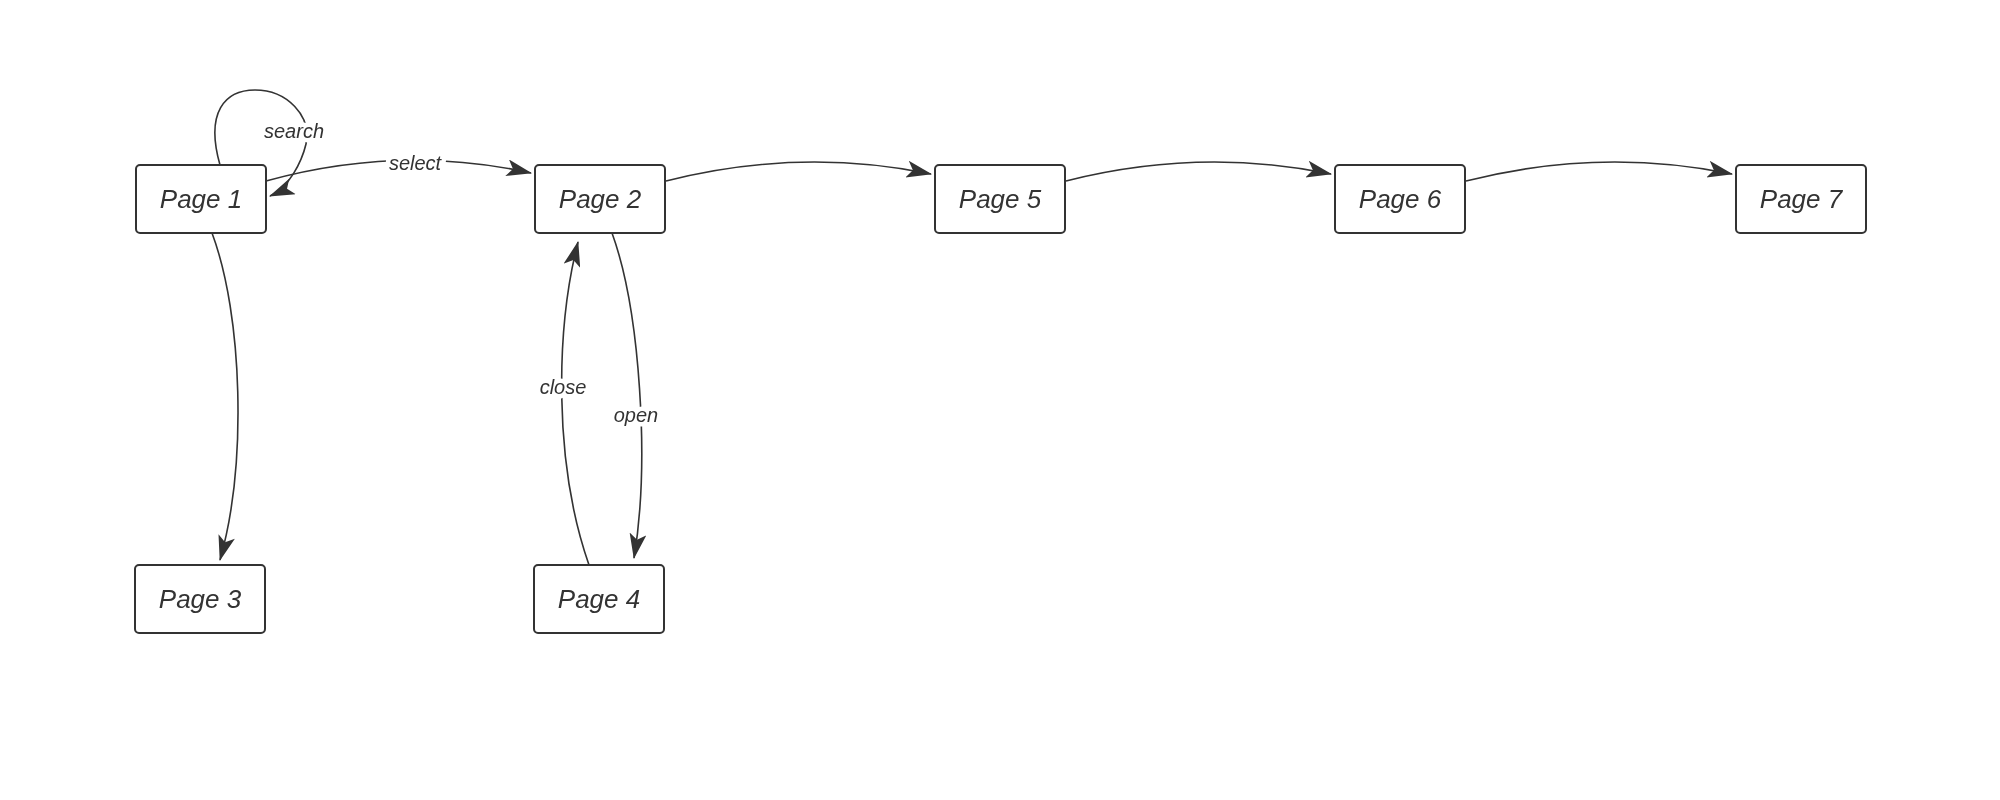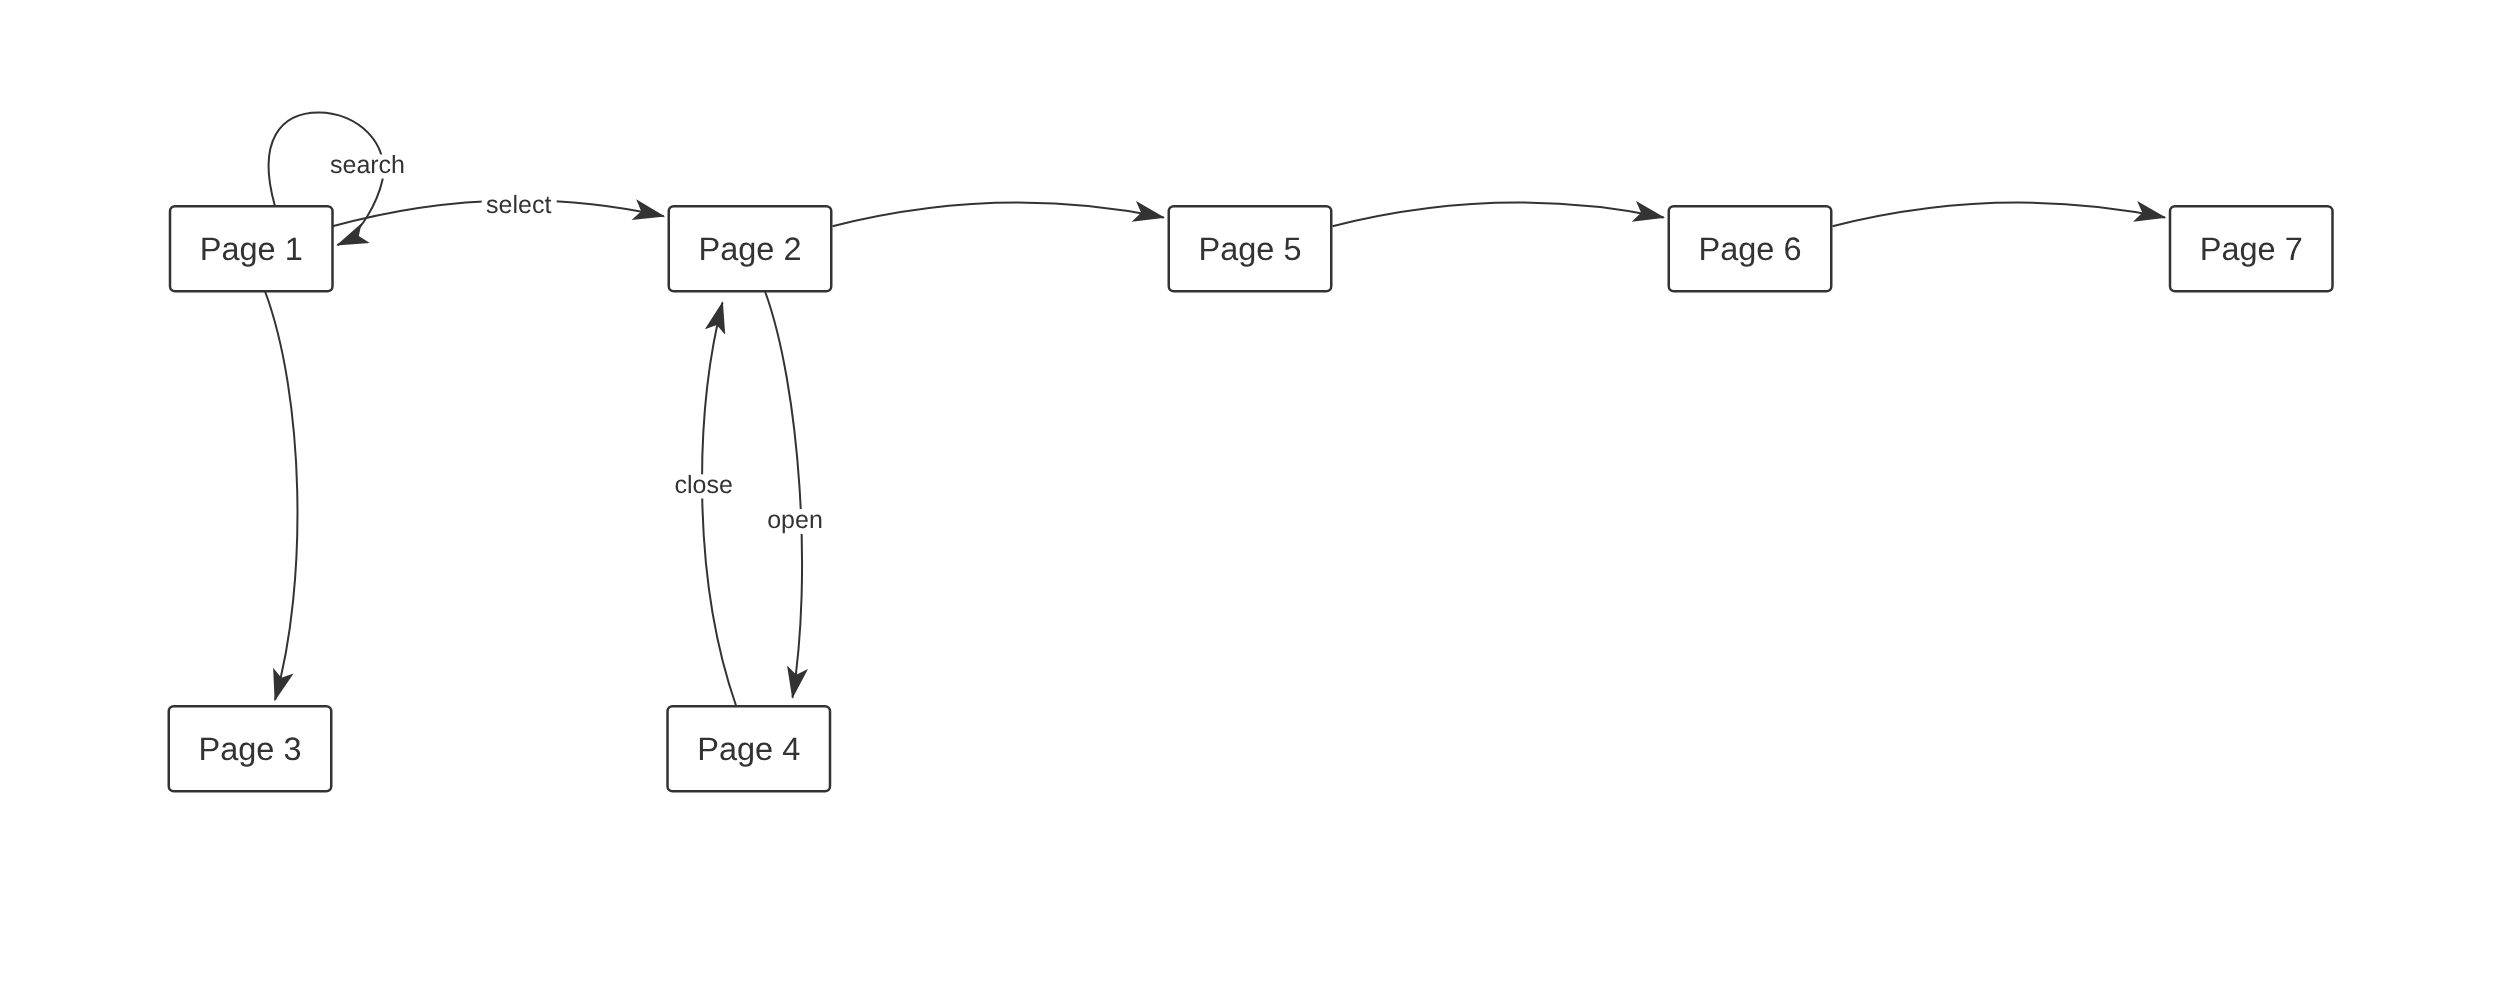--- a/index.html
+++ b/index.html
@@ -10,20 +10,21 @@
   html, body {
     margin: 0;
     padding: 0;
     background: var(--background);
   }
   .canvas {
     width: 2000px;
     height: 800px;
     overflow: hidden;
     background: var(--background);
+    font-style: italic;
   }
   svg text {
     font-family: "Liberation Sans", sans-serif;
   }
   .node-box {
     fill: var(--node_fill);
     stroke: var(--ink);
     stroke-width: 2;
   }
   .node-label {

